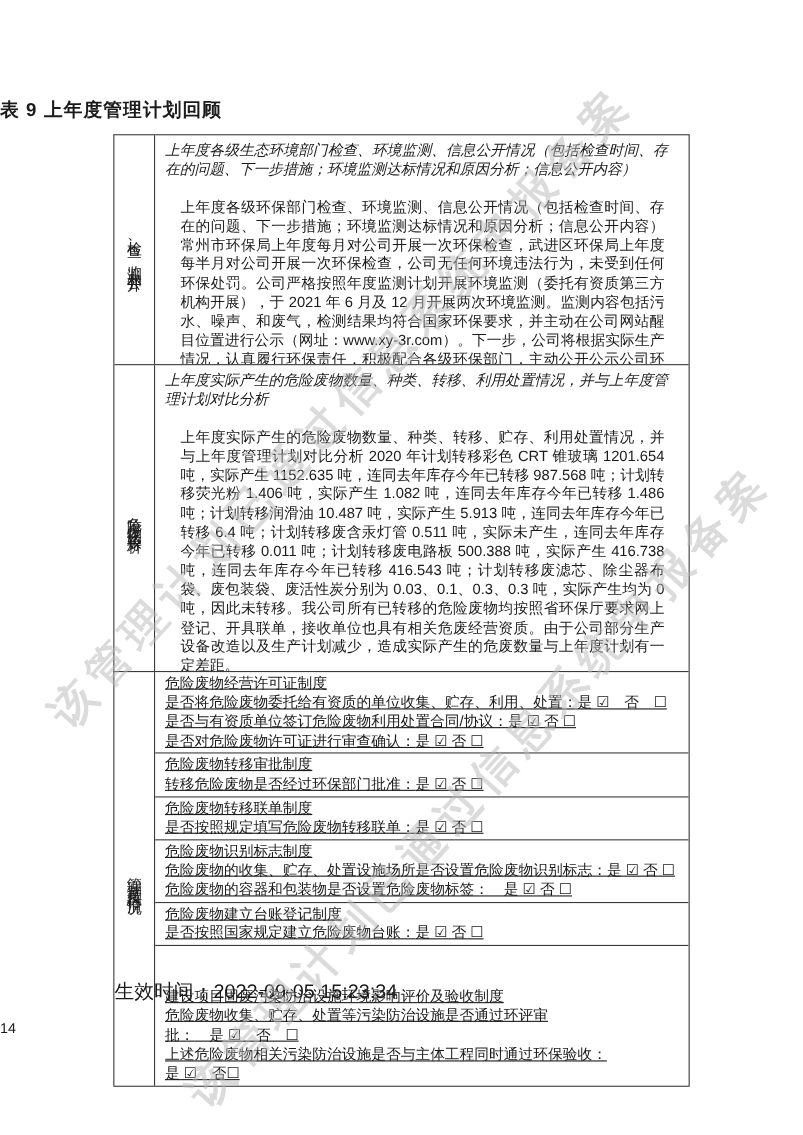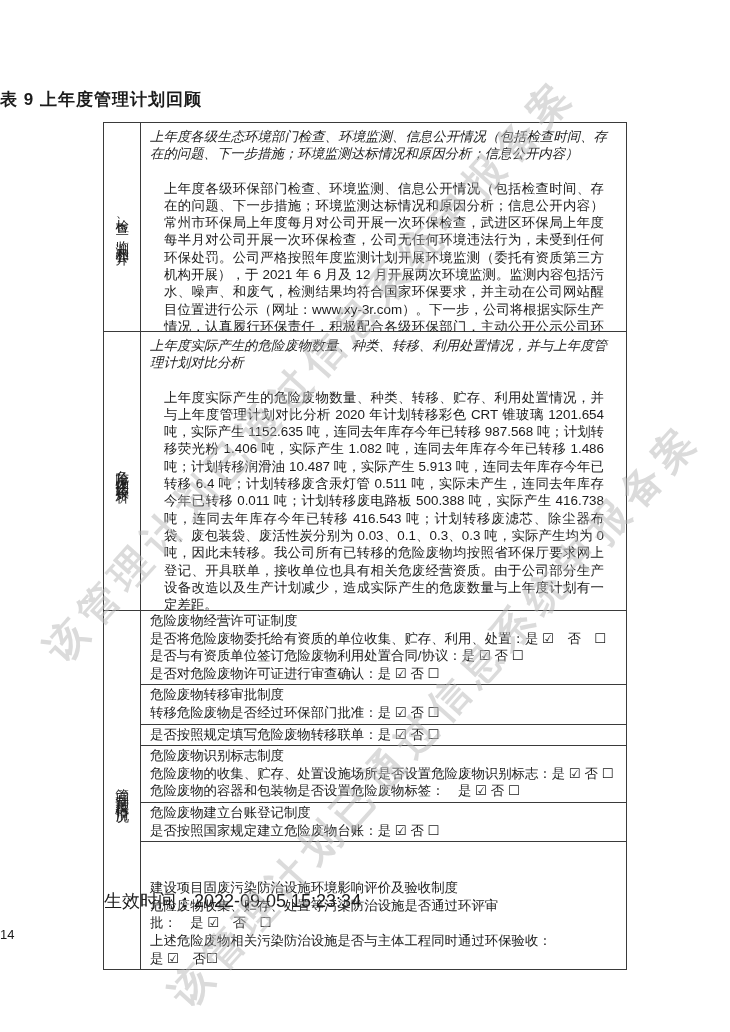--- a/index.html
+++ b/index.html
@@ -40,21 +40,21 @@
     flex: 1; min-width: 0;
     padding: 5px 8px 0 9px;
     font-size: 13.4px; line-height: 17.3px;
     text-align: justify;
     overflow: hidden;
   }
   .row-1 { height: 208px; }
   .row-2 { height: 278px; }
   .heading-italic { font-style: italic; margin: 0 11px 17px 0; }
   .body-text { margin: 14px; }
-  .row-3 .content-cell { padding: 0; display: flex; flex-direction: column; }
+  .row-3 .content-cell { padding: 0; display: flex; flex-direction: column; text-decoration: underline; }
   .sub-row {
     border-bottom: 1px solid #3a3a3a;
     padding: 1px 8px 2px 9px;
     font-size: 13.4px; line-height: 17.6px;
     text-align: left;
   }
   .sub-row:last-child { border-bottom: none; margin-top: 36px; }
   .sub-title { margin: 0; }
   .sub-line { margin: 0; }
   .answers { white-space: pre; }
@@ -128,20 +128,21 @@
       </div>
 
       <div class="sub-row">
         <div class="sub-title">危险废物转移审批制度</div>
         <div class="sub-line">
           <span>转移危险废物是否经过环保部门批准：</span><span class="answers">是 ☑ 否 ☐</span>
         </div>
       </div>
 
       <div class="sub-row">
+        <div class="sub-title">危险废物转移联单制度</div>
         <div class="sub-line">
           <span>是否按照规定填写危险废物转移联单：</span><span class="answers">是 ☑ 否 ☐</span>
         </div>
       </div>
 
       <div class="sub-row">
         <div class="sub-title">危险废物识别标志制度</div>
         <div class="sub-line">
           <span>危险废物的收集、贮存、处置设施场所是否设置危险废物识别标志：</span><span class="answers">是 ☑ 否 ☐</span>
         </div>

